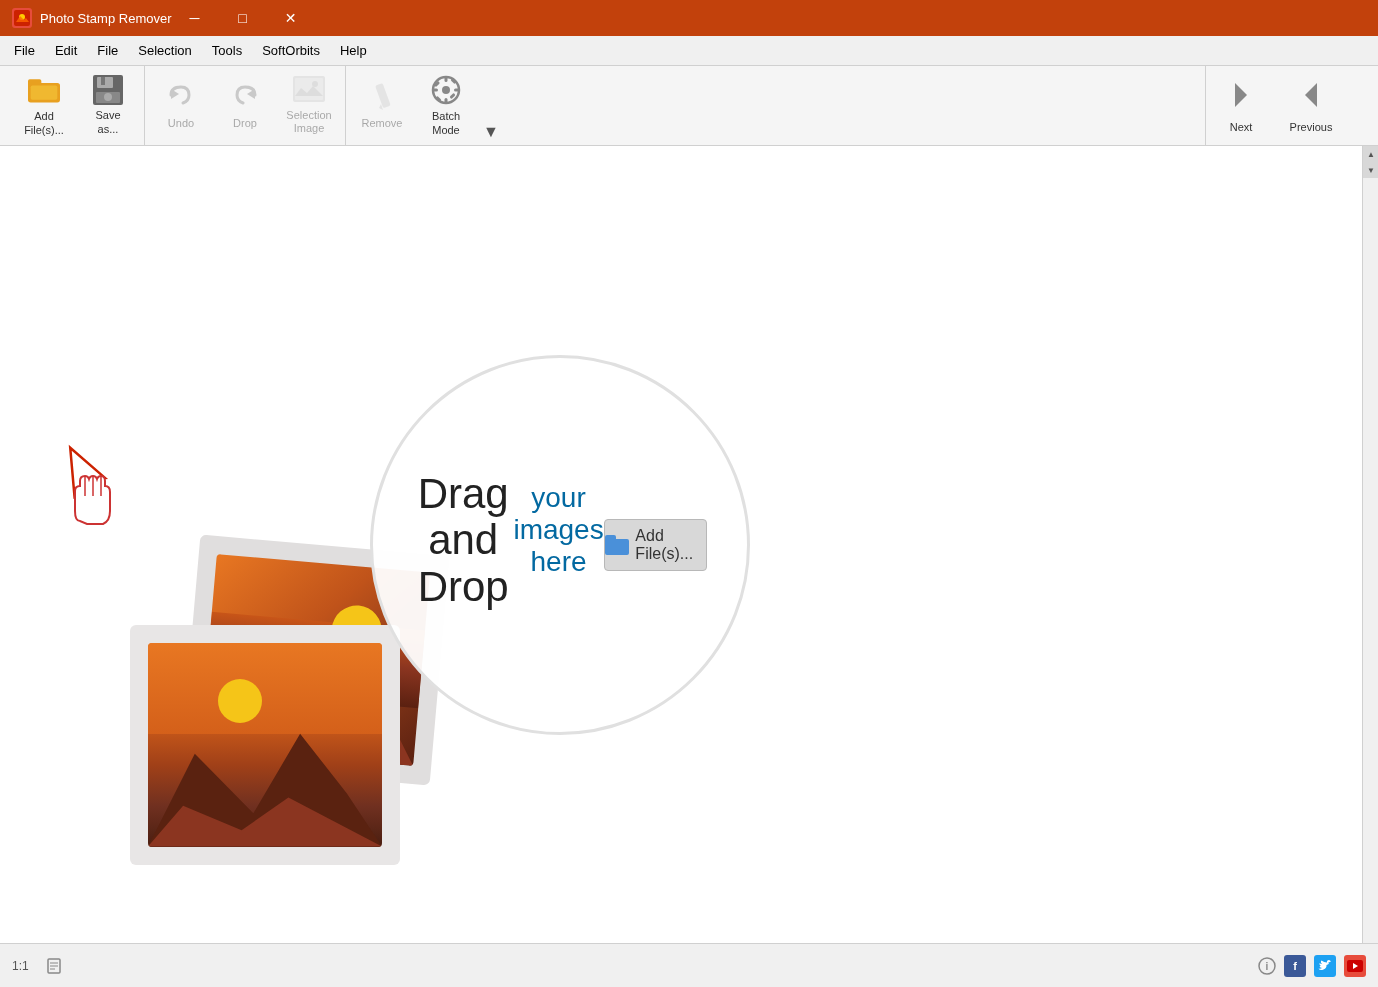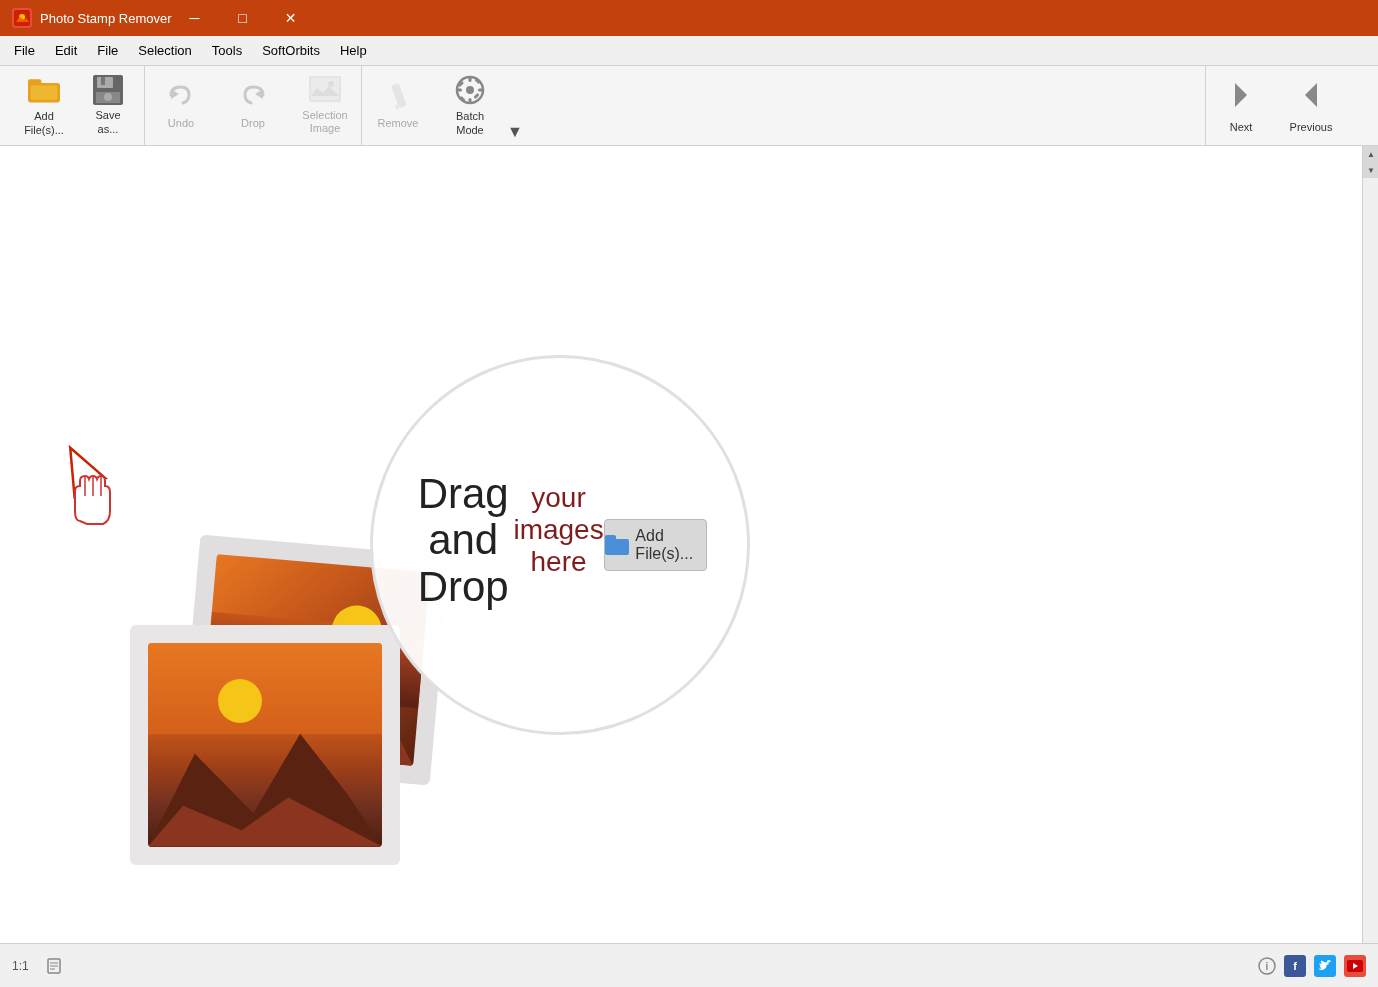--- a/index.html
+++ b/index.html
@@ -60,21 +60,20 @@
       position: relative;
     }
     .toolbar-group {
       display: flex;
       align-items: center;
       height: 100%;
       padding: 0 4px;
     }
     .toolbar-group + .toolbar-group {
       border-left: 1px solid #d0d0d0;
-      gap: 8px;
     }
     .toolbar-btn {
       display: flex;
       flex-direction: column;
       align-items: center;
       justify-content: center;
       width: 64px;
       height: 68px;
       cursor: pointer;
       border-radius: 4px;
@@ -281,21 +280,21 @@
       font-size: 42px;
       font-weight: 300;
       color: #222;
       text-align: center;
       line-height: 1.1;
       margin-bottom: 8px;
     }
     .dnd-text-small {
       font-size: 28px;
       font-weight: 300;
-      color: #7f1d1d;
+      color: #0369a1;
       text-align: center;
       margin-bottom: 30px;
     }
 
     .add-files-btn {
       width: 280px;
       height: 52px;
       background: #d8d8d8;
       border: 1px solid #b8b8b8;
       border-radius: 4px;

